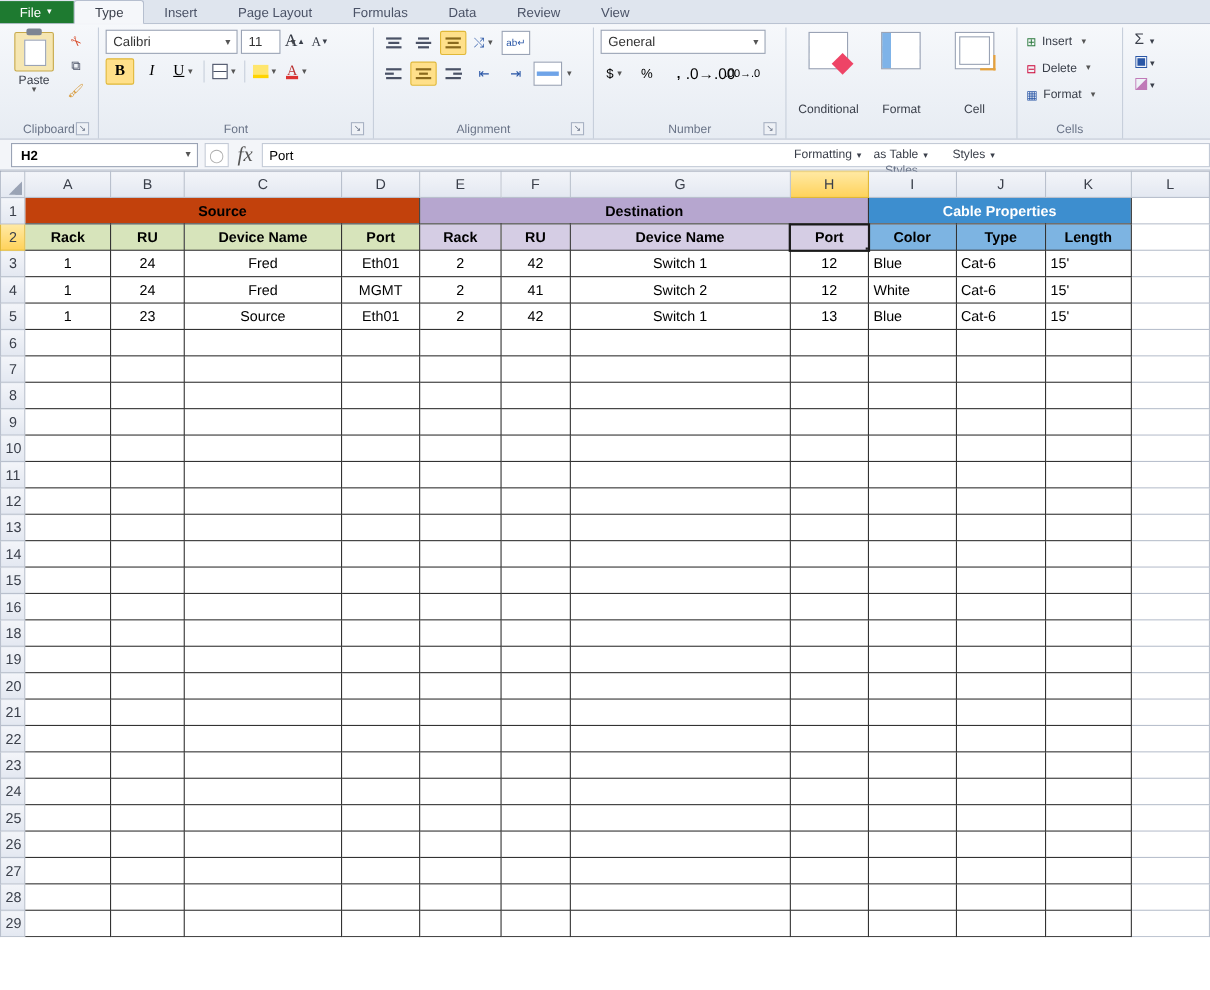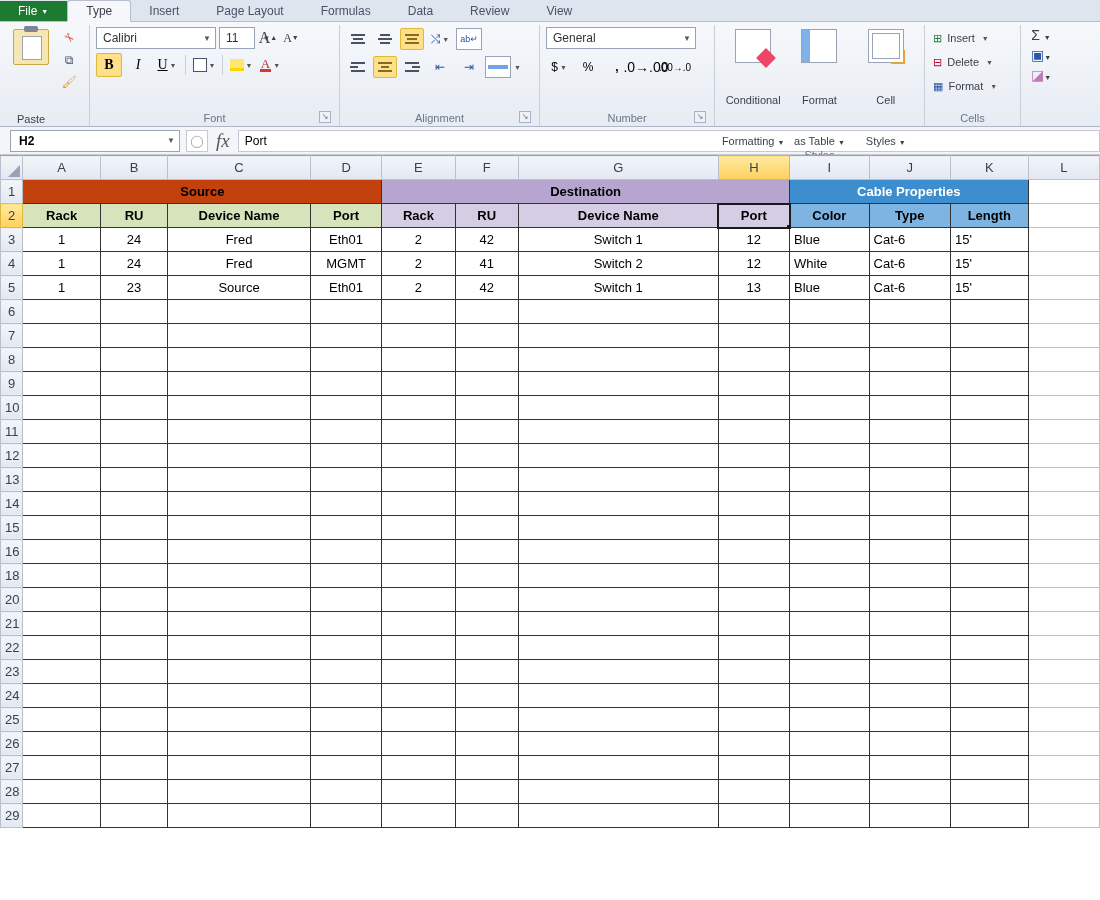--- a/index.html
+++ b/index.html
@@ -81,21 +81,21 @@
     height: 12px;
     border: 1px solid #a8b2c4;
     background: #eef1f6;
     font-size: 8px;
     line-height: 10px;
     color: #6a7488;
     text-align: center;
   }
 
   
-  .clip-col1 { display: flex; flex-direction: column; align-items: center; width: 50px; gap: 46px; }
+  .clip-col1 { display: flex; flex-direction: column; align-items: center; width: 50px; }
   .paste-icon {
     width: 36px; height: 36px;
     background: #f5e6b2;
     border: 1px solid #c7a94a;
     border-radius: 2px;
     position: relative;
     margin-top: 2px;
   }
   .paste-icon::before {
     content:"";
@@ -787,20 +787,35 @@
           <td class="data-border"></td>
           <td class="data-border"></td>
           <td class="data-border"></td>
           <td class="data-border"></td>
           <td class="data-border"></td>
           <td class="data-border"></td>
           <td class="data-border"></td>
           <td></td>
         </tr>
         <tr>
+          <th class="rowhdr">19</th>
+          <td class="data-border"></td>
+          <td class="data-border"></td>
+          <td class="data-border"></td>
+          <td class="data-border"></td>
+          <td class="data-border"></td>
+          <td class="data-border"></td>
+          <td class="data-border"></td>
+          <td class="data-border"></td>
+          <td class="data-border"></td>
+          <td class="data-border"></td>
+          <td class="data-border"></td>
+          <td></td>
+        </tr>
+        <tr>
           <th class="rowhdr">20</th>
           <td class="data-border"></td>
           <td class="data-border"></td>
           <td class="data-border"></td>
           <td class="data-border"></td>
           <td class="data-border"></td>
           <td class="data-border"></td>
           <td class="data-border"></td>
           <td class="data-border"></td>
           <td class="data-border"></td>

